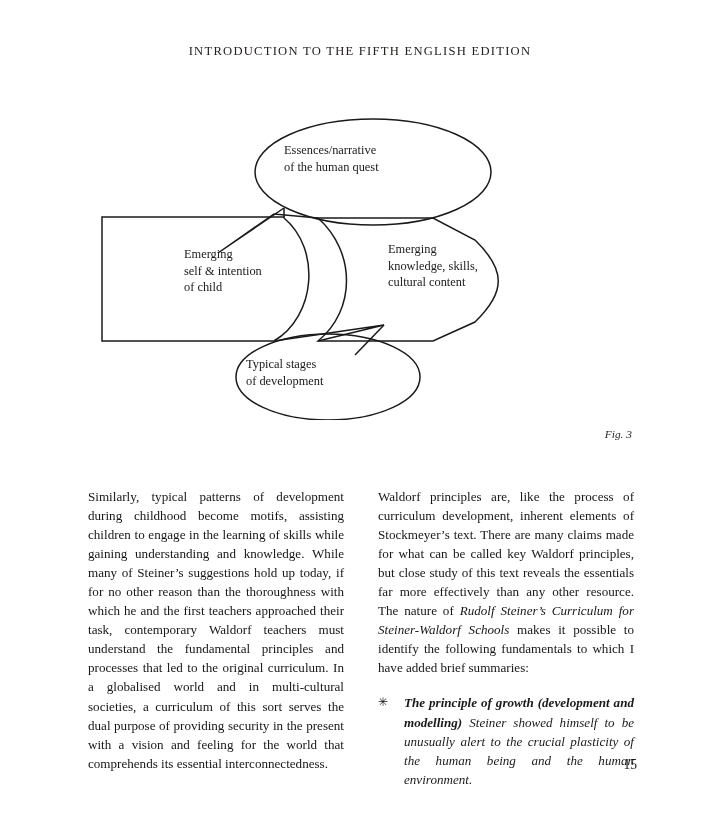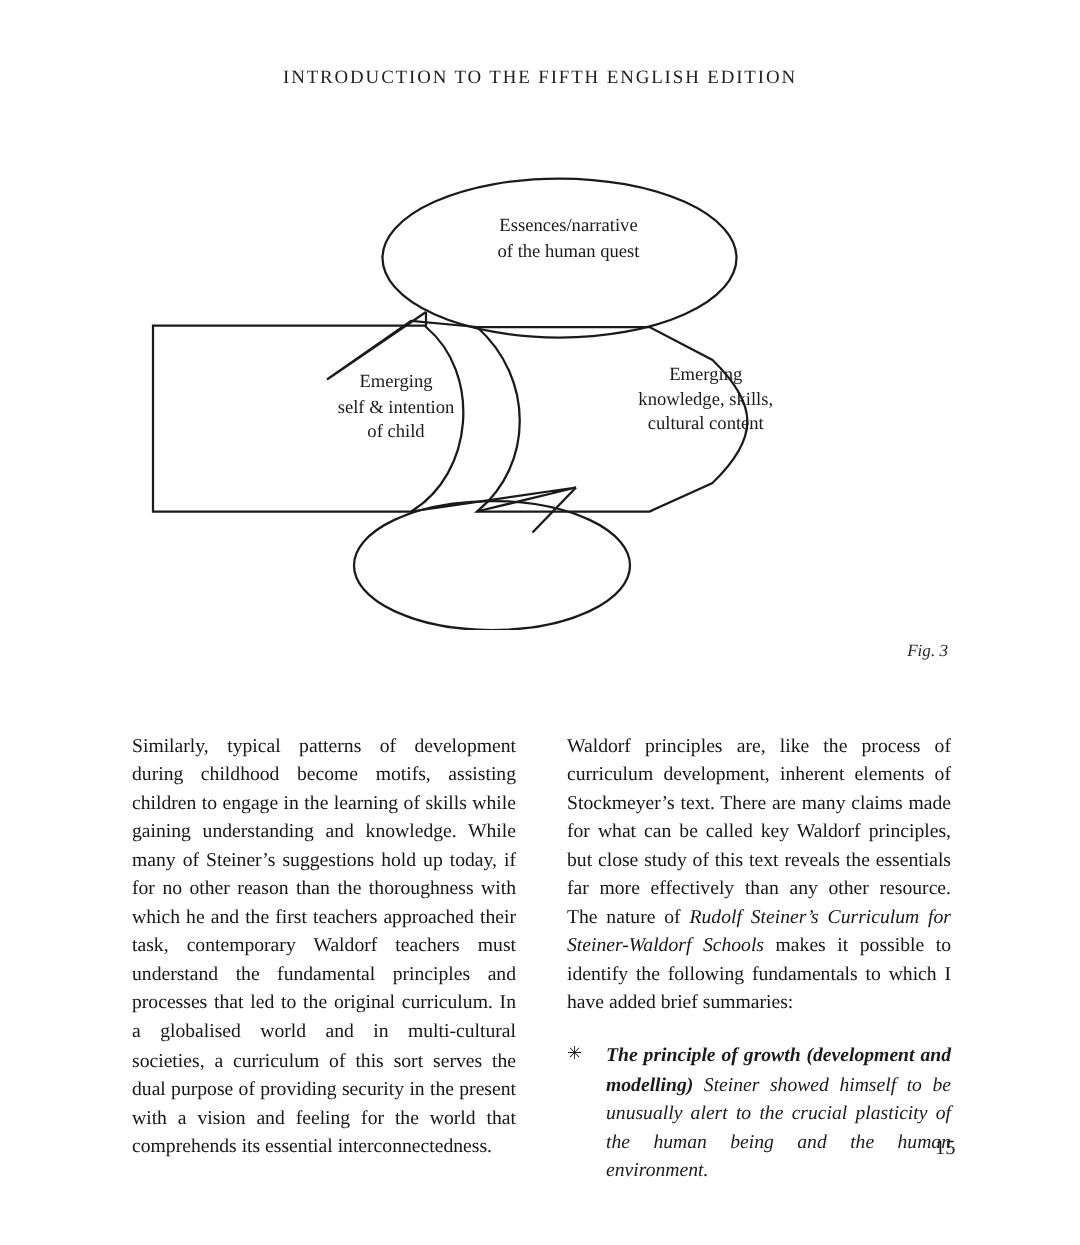--- a/index.html
+++ b/index.html
@@ -47,21 +47,20 @@
   }
   .figure-svg {
     position: absolute;
     top: 0;
     left: 0;
     width: 544px;
     height: 310px;
   }
   .diagram-label {
     position: absolute;
-    text-align: center;
     font-size: 12.4px;
     line-height: 1.34;
     color: #1a1a1a;
     white-space: pre-line;
   }
   .label-top    { left: 196px; top:  32px; width: 190px; }
   .label-left   { left:  96px; top: 136px; width: 160px; }
   .label-right  { left: 300px; top: 131px; width: 165px; }
   .label-bottom { left: 158px; top: 246px; width: 175px; }
 
@@ -164,20 +163,22 @@
 of the human quest</div>
 
     <div class="diagram-label label-left">Emerging
 self &amp; intention
 of child</div>
 
     <div class="diagram-label label-right">Emerging
 knowledge, skills,
 cultural content</div>
 
+    <div class="diagram-label label-bottom">Typical stages
+of development</div>
 
     <div class="fig-caption">Fig. 3</div>
   </div>
 
   <div class="columns">
 
     <div class="col">
       <p>Similarly, typical patterns of development during childhood become motifs, assisting children to engage in the learning of skills while gaining understanding and knowledge. While many of Steiner’s suggestions hold up today, if for no other reason than the thoroughness with which he and the first teachers approached their task, contemporary Waldorf teachers must understand the fundamental principles and processes that led to the original curriculum. In a globalised world and in multi-cultural societies, a curriculum of this sort serves the dual purpose of providing security in the present with a vision and feeling for the world that comprehends its essential interconnectedness.</p>
     </div>
 

